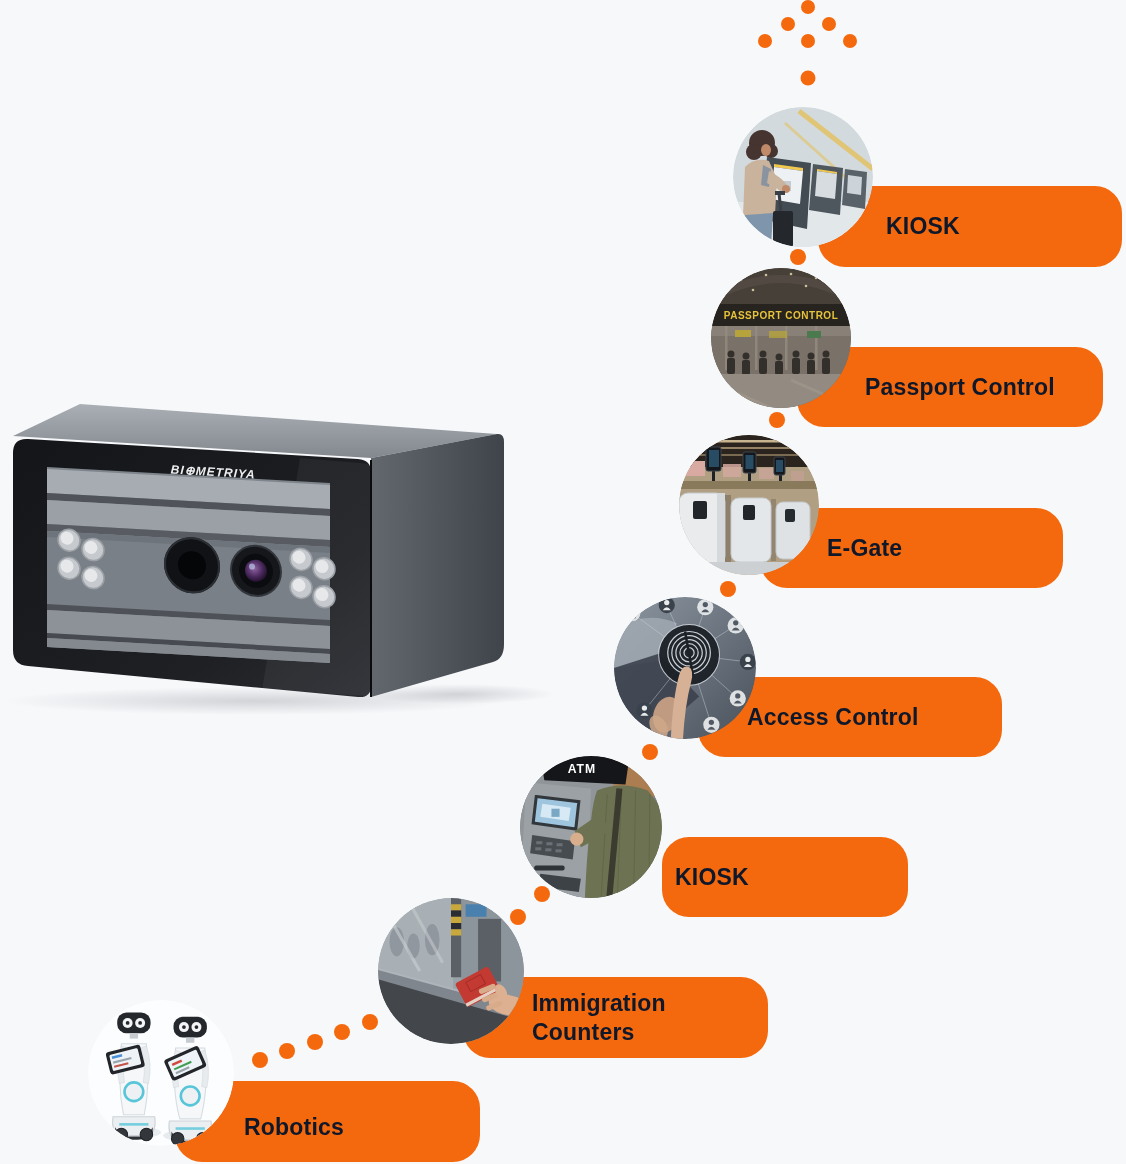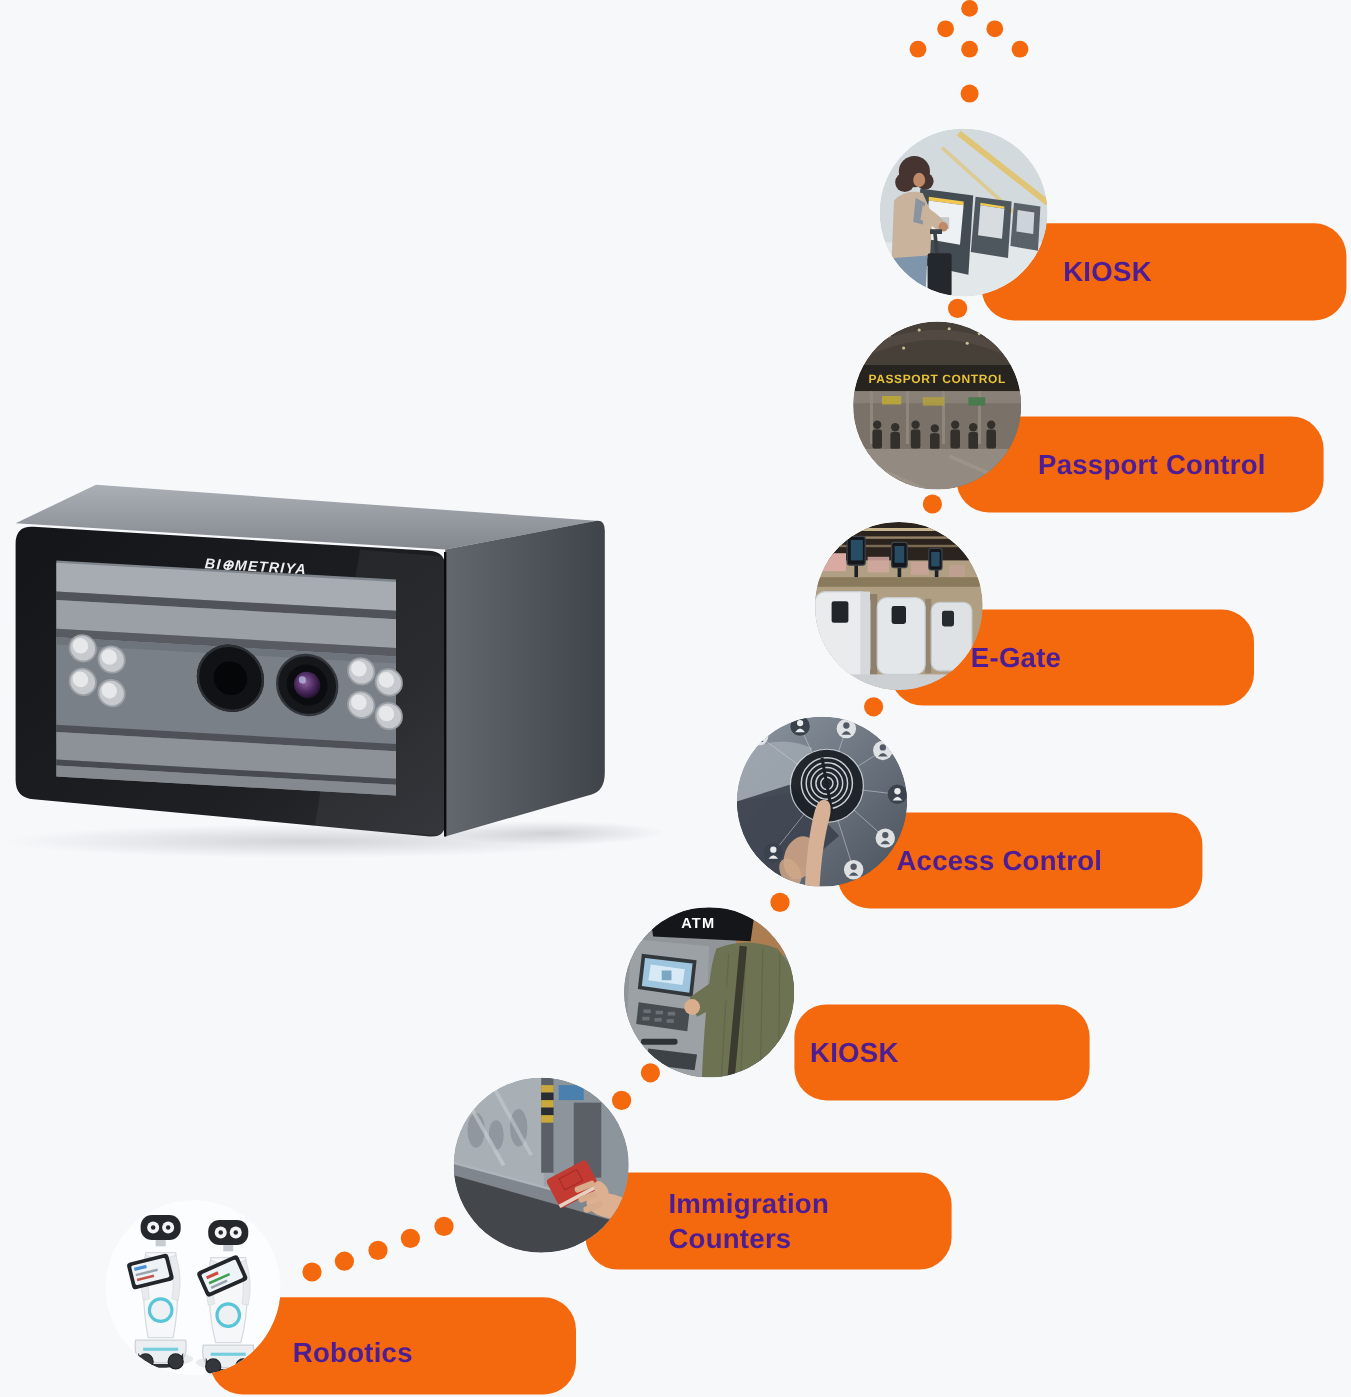--- a/index.html
+++ b/index.html
@@ -7,43 +7,43 @@
     position:relative;width:1126px;height:1164px;background:#f7f8fa;
     overflow:hidden;font-family:"Liberation Sans",sans-serif;
   }
   .dots-overlay{position:absolute;left:0;top:0;width:1126px;height:1164px;z-index:1;}
   .device{position:absolute;left:0;top:398px;width:600px;height:320px;z-index:2;}
   .step .bar{
     position:absolute;background:#f4690d;border-radius:27px;
     display:flex;align-items:center;z-index:2;
   }
   .bar-label{
-    color:#4c1d95;font-weight:bold;font-size:23px;line-height:1.26;letter-spacing:.2px;
+    color:#0f172a;font-weight:bold;font-size:23px;line-height:1.26;letter-spacing:.2px;
   }
   .photo{
     position:absolute;border-radius:50%;overflow:hidden;z-index:3;
   }
   .photo svg{display:block;width:100%;height:100%;}
   
   .s1 .bar{left:818px;top:186px;width:304px;height:81px;}
   .s1 .bar-label{margin-left:68px;}
   .s1 .photo{left:733px;top:107px;width:140px;height:140px;}
   .s2 .bar{left:797px;top:347px;width:306px;height:80px;}
   .s2 .bar-label{margin-left:68px;}
   .s2 .photo{left:711px;top:268px;width:140px;height:140px;}
-  .s3 .bar{left:742px;top:508px;width:303px;height:80px;}
+  .s3 .bar{left:760px;top:508px;width:303px;height:80px;}
   .s3 .bar-label{margin-left:67px;}
   .s3 .photo{left:679px;top:435px;width:140px;height:140px;}
   .s4 .bar{left:698px;top:677px;width:304px;height:80px;}
   .s4 .bar-label{margin-left:49px;}
   .s4 .photo{left:614px;top:597px;width:142px;height:142px;}
   .s5 .bar{left:662px;top:837px;width:246px;height:80px;}
   .s5 .bar-label{margin-left:13px;}
   .s5 .photo{left:520px;top:756px;width:142px;height:142px;text-align:center;}
-  .s6 .bar{left:488px;top:977px;width:305px;height:81px;}
+  .s6 .bar{left:463px;top:977px;width:305px;height:81px;}
   .s6 .bar-label{margin-left:69px;width:200px;}
   .s6 .photo{left:378px;top:898px;width:146px;height:146px;}
   .s7 .bar{left:175px;top:1081px;width:305px;height:81px;}
   .s7 .bar-label{margin-left:69px;margin-top:12px;}
   .s7 .photo{left:88px;top:1000px;width:146px;height:146px;}
 </style>
 </head>
 <body>
 
 <div class="canvas">

